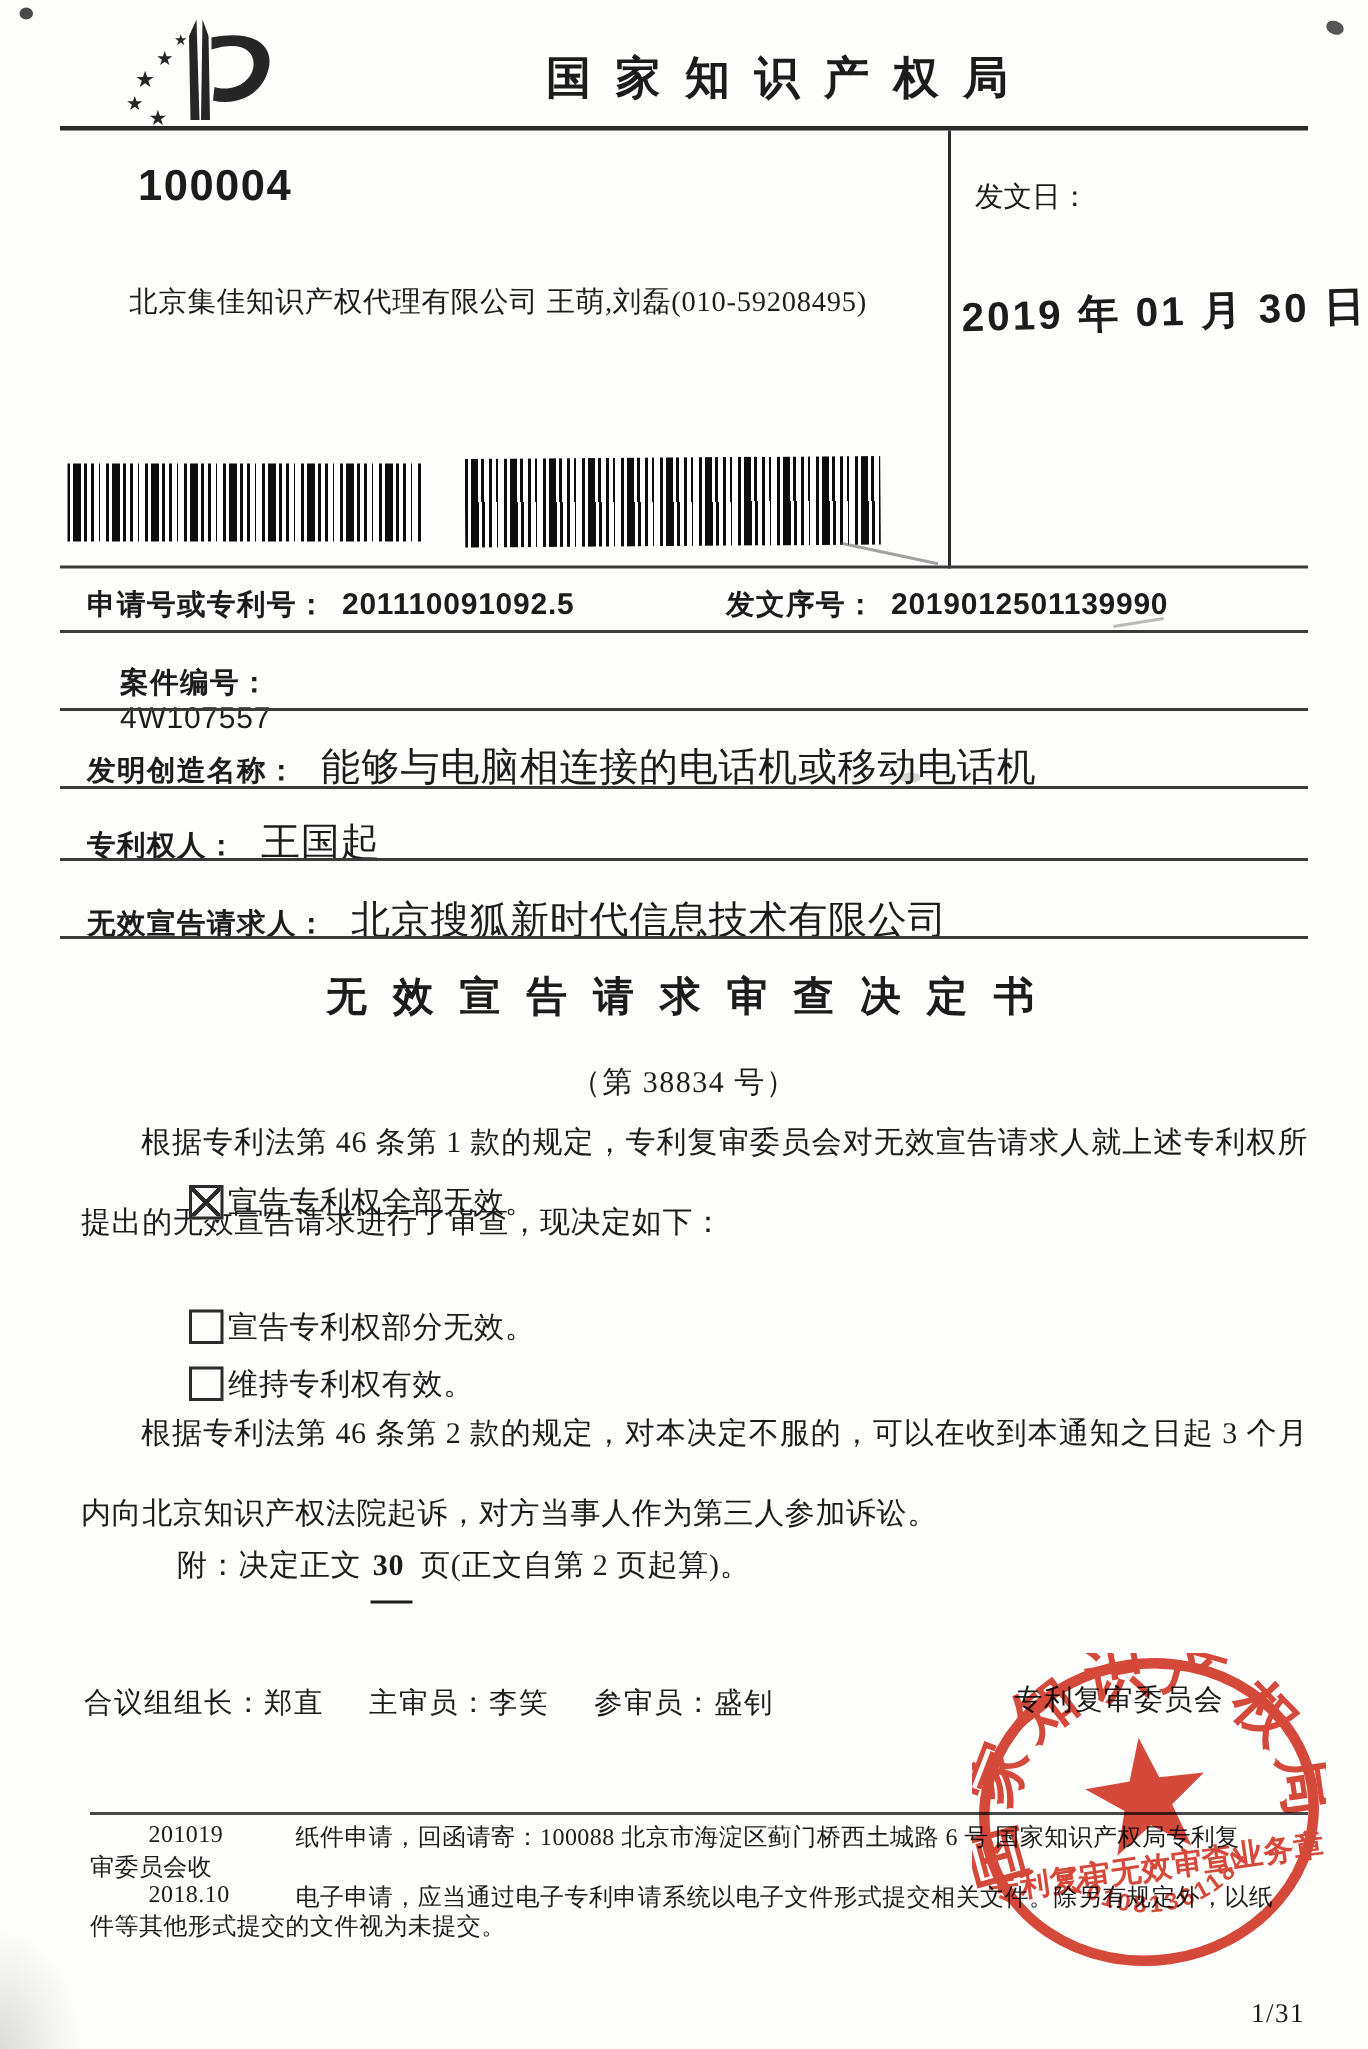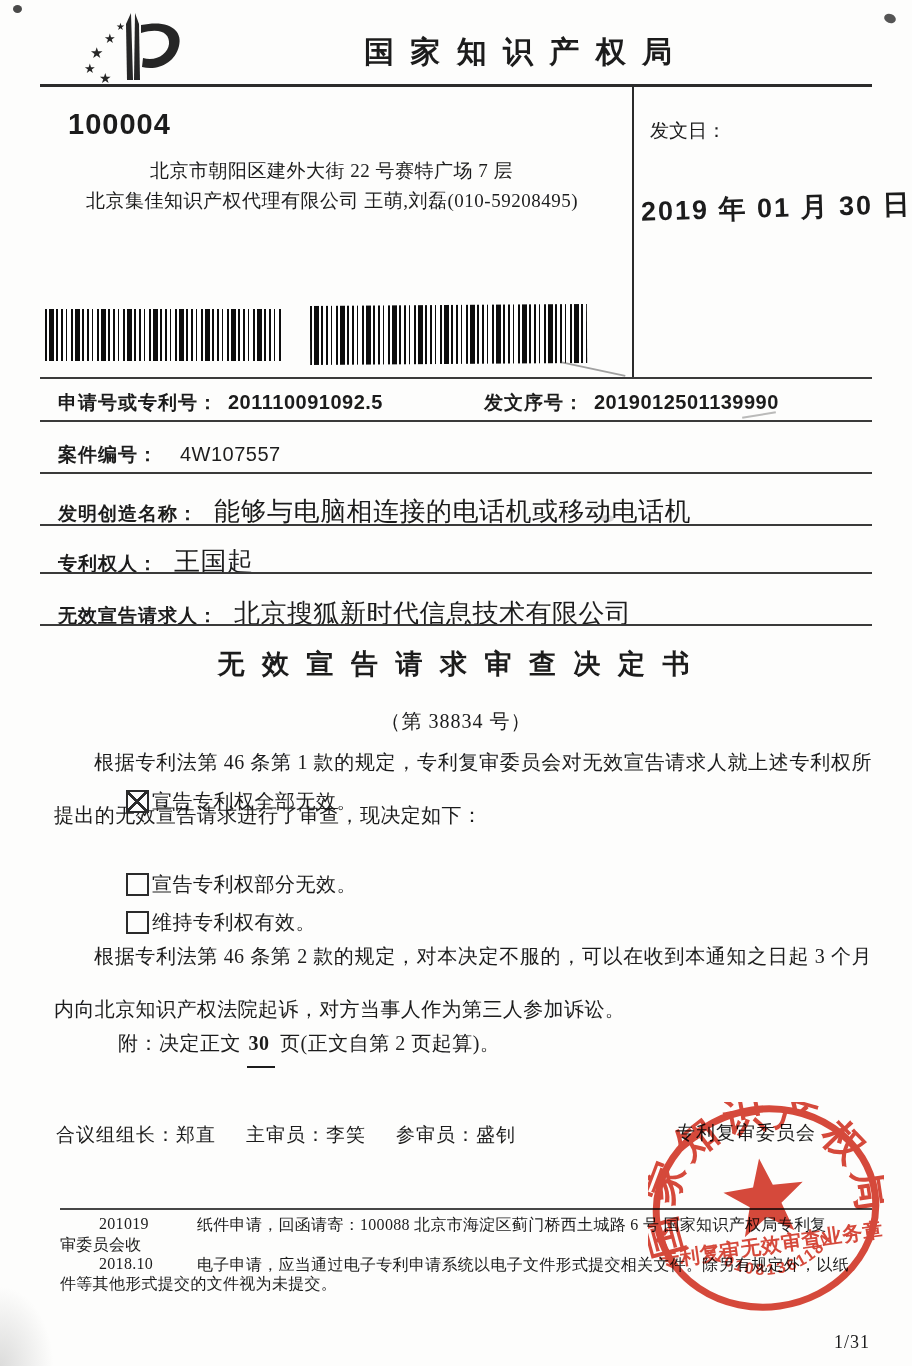--- a/index.html
+++ b/index.html
@@ -7,21 +7,21 @@
         font-family:"Liberation Serif", serif;color:#1c1c1c;}
   .abs{position:absolute;}
 
   
   .agency-title{left:320px;top:32px;width:400px;text-align:center;font-size:30px;font-weight:bold;
                 letter-spacing:4px;font-family:"Liberation Sans", sans-serif;}
   .header-rule{left:40px;top:84px;width:832px;height:3px;background:#2b2b2b;}
 
   
   .v-divider{left:632px;top:87px;width:2px;height:292px;background:#2b2b2b;}
-  .postcode{left:68px;top:108px;font-size:29px;font-weight:bold;font-family:"Liberation Sans", sans-serif;letter-spacing:1px;}
+  .postcode{left:92px;top:108px;font-size:29px;font-weight:bold;font-family:"Liberation Sans", sans-serif;letter-spacing:1px;}
   .addr1{left:150px;top:158px;font-size:19px;letter-spacing:0.5px;}
   .addr2{left:86px;top:188px;font-size:19px;letter-spacing:0.5px;}
   .dispatch-label{left:650px;top:118px;font-size:19px;}
   .dispatch-date{left:641px;top:190px;font-size:27px;font-weight:bold;font-family:"Liberation Sans", sans-serif;
                  letter-spacing:2px;transform:rotate(-1.6deg);}
   .barcode{background:repeating-linear-gradient(90deg,#0d0d0d 0 2px,#fff 2px 4px,#0d0d0d 4px 9px,#fff 9px 11px,
            #0d0d0d 11px 13px,#fff 13px 16px,#0d0d0d 16px 18px,#fff 18px 21px,#0d0d0d 21px 22px,#fff 22px 26px);}
   .bc1{left:45px;top:309px;width:237px;height:52px;}
   .bc2{left:310px;top:305px;width:277px;height:59px;transform:rotate(-0.4deg);}
 
@@ -80,39 +80,38 @@
       <path d="M50 16 L55 5 L57 72 L51 72 Z"></path>
       <path d="M59 5 L63 16 L64 72 L58 72 Z"></path>
       <path d="M65 17 C94 11 107 23 103 38 C99 55 82 63 66 59 L67 50 C80 54 92 46 93 36 C94 25 84 19 65 25 Z"></path>
     </g>
   </svg>
   <div class="abs agency-title">国 家 知 识 产 权 局</div>
   <div class="abs header-rule"></div>
 
   <div class="abs v-divider"></div>
   <div class="abs postcode">100004</div>
-  <div class="abs addr1">北京市朝阳区建外大街 22 号赛特广场 7 层</div>
   <div class="abs addr2">北京集佳知识产权代理有限公司 王萌,刘磊(010-59208495)</div>
   <div class="abs dispatch-label">发文日：</div>
   <div class="abs dispatch-date">2019 年 01 月 30 日</div>
   <div class="abs barcode bc1"></div>
   <div class="abs barcode bc2"></div>
   <div class="abs frule" style="top:377px;"></div>
 
   <div class="row" style="top:390px;left:58px;text-align:right;">
     <span class="flabel">申请号或专利号：</span>
     <span class="fval-num">201110091092.5</span>
   </div>
   <div class="row" style="top:390px;left:484px;">
     <span class="flabel">发文序号：</span>
     <span class="fval-num">2019012501139990</span>
   </div>
   <div class="abs frule" style="top:420px;"></div>
 
-  <div class="row" style="top:442px;left:58px;">
+  <div class="row" style="top:442px;left:58px;flex-direction:column;">
     <span class="flabel">案件编号：</span>
     <span class="fval-num light">4W107557</span>
   </div>
   <div class="abs frule" style="top:472px;"></div>
 
   <div class="row" style="top:494px;left:58px;text-align:center;">
     <span class="flabel">发明创造名称：</span>
     <span class="fval-cn">能够与电脑相连接的电话机或移动电话机</span>
   </div>
   <div class="abs frule" style="top:524px;"></div>

